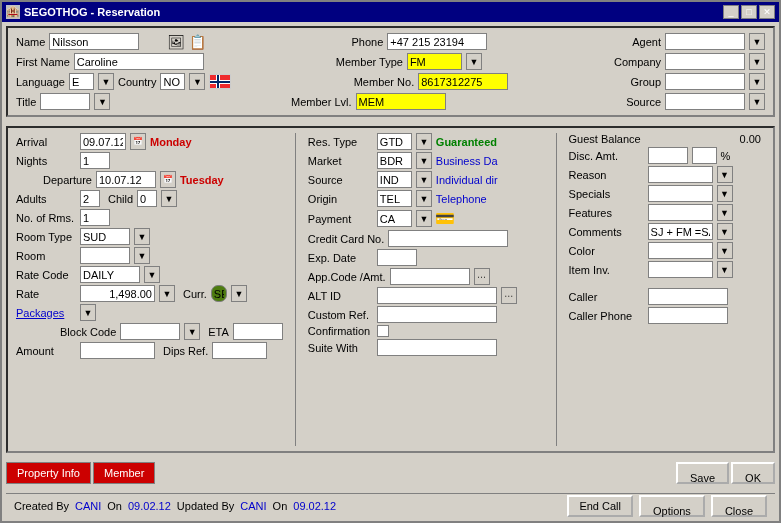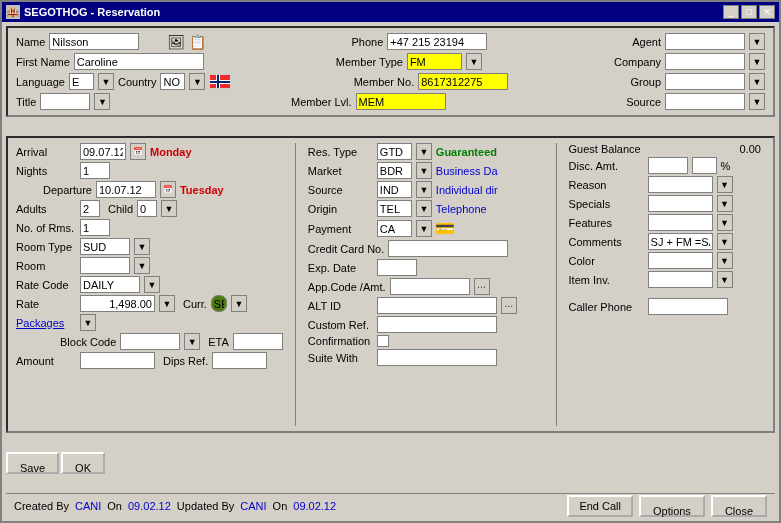--- a/index.html
+++ b/index.html
@@ -57,21 +57,21 @@
       font-size: 9px;
       display: flex;
       align-items: center;
       justify-content: center;
     }
     .content {
       flex: 1;
       display: flex;
       flex-direction: column;
       padding: 4px;
-      gap: 19px;
+      gap: 9px;
     }
     
     .top-section {
       background: #d4d0c8;
       border: 2px inset #808080;
       padding: 5px 8px;
       display: flex;
       flex-direction: column;
       gap: 3px;
     }
@@ -476,28 +476,40 @@
           <input type="text" style="width: 65px;" value="">
           <div class="dropdown-btn">▼</div>
         </div>
         <div class="form-row">
           <span class="label" style="min-width:75px;">Item Inv.</span>
           <input type="text" style="width: 65px;" value="">
           <div class="dropdown-btn">▼</div>
         </div>
         <div style="height:6px;"></div>
         <div class="form-row">
+          <span class="label" style="min-width:75px;">Caller</span>
+          <input type="text" style="width: 80px;" value="">
+        </div>
+        <div class="form-row">
           <span class="label" style="min-width:75px;">Caller Phone</span>
           <input type="text" style="width: 80px;" value="">
         </div>
       </div>
     </div>
 
     <div style="display:flex; align-items:flex-end; justify-content:space-between; flex-shrink:0;">
 
+      <div class="tab-bar">
+        <div class="tab-btn tab-active">
+          <span>Property Info</span>
+        </div>
+        <div class="tab-btn tab-inactive">
+          <span>Member</span>
+        </div>
+      </div>
 
       <div class="action-buttons">
         <button class="action-btn">Save</button>
         <button class="action-btn">OK</button>
       </div>
     </div>
 
     <div class="footer">
       <span class="label">Created By</span>
       <span class="footer-link">CANI</span>

